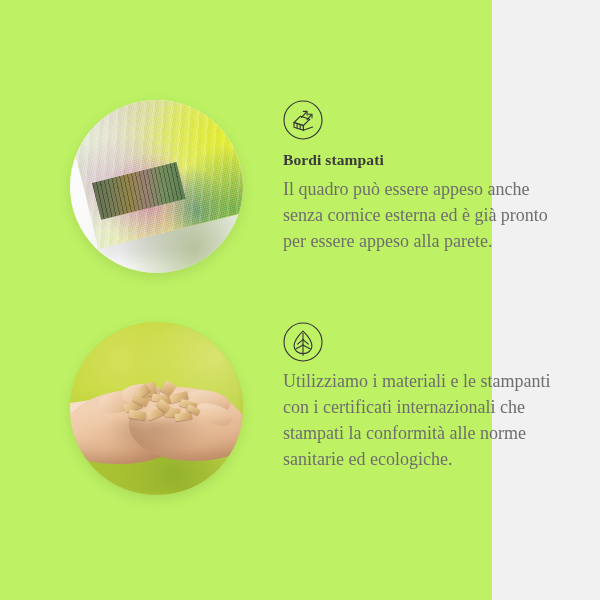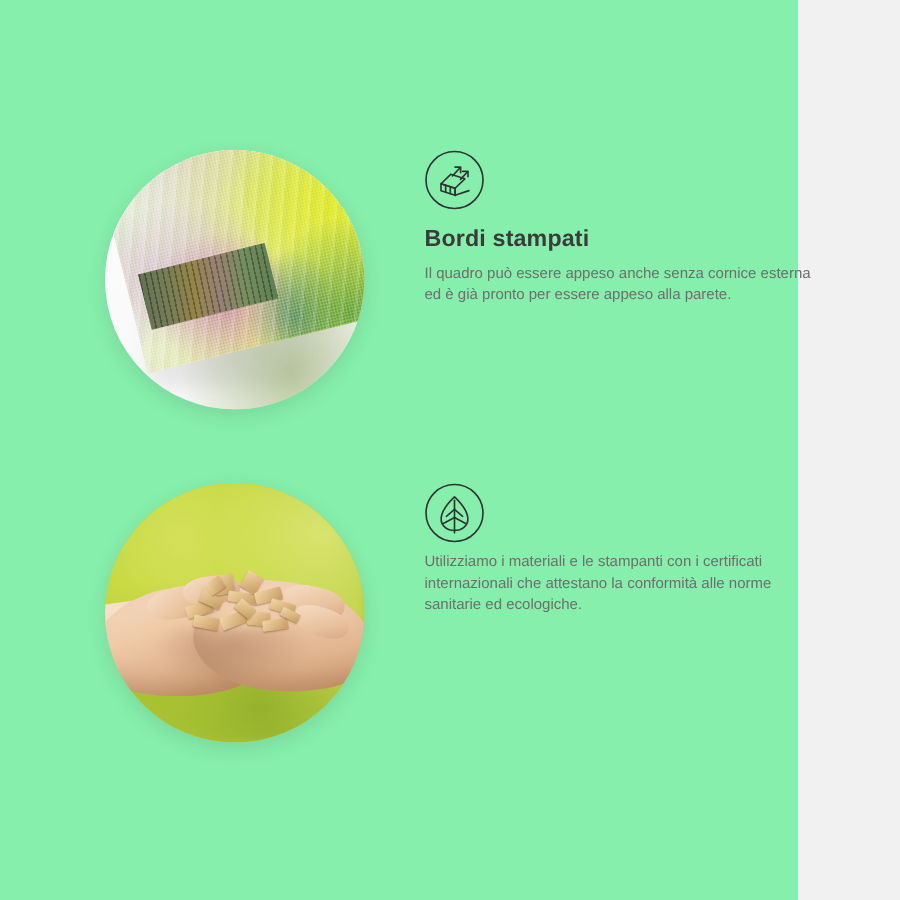--- a/index.html
+++ b/index.html
@@ -12,23 +12,24 @@
     width: 600px;
     height: 600px;
     background: #f1f1f1;
     font-family: "Liberation Sans", sans-serif;
     overflow: hidden;
     position: relative;
   }
 
   .page {
     position: relative;
-    width: 532px;
+    width: 492px;
     height: 600px;
-    background: #86efac;
+    background: #bef264;
+    font-family: Liberation Serif, serif;
   }
 
   
   .feature {
     position: absolute;
     left: 0;
     width: 600px;
   }
   #feature-edges { top: 100px; }
   #feature-eco   { top: 322px; }
@@ -210,21 +211,21 @@
   .feature-title {
     margin: 11px 0 0 0;
     font-size: 15.5px;
     font-weight: bold;
     color: #3b3b3b;
     letter-spacing: 0.1px;
     line-height: 1.2;
   }
   .feature-body {
     margin: 6px 0 0 0;
-    font-size: 10px;
+    font-size: 18px;
     line-height: 1.45;
     color: #6e6e6e;
     max-width: 268px;
   }
 </style>
 </head>
 <body>
 
 <div class="page">
 
@@ -316,17 +317,17 @@
           <path d="M20 11.5 L20 33.2"></path>
 
           <path d="M20 17.6 L14.6 22.2"></path>
           <path d="M20 17.6 L25.4 22.2"></path>
           <path d="M20 23.0 L12.6 27.0"></path>
           <path d="M20 23.0 L27.4 27.0"></path>
         </svg>
       </span>
 
 
-      <p class="feature-body">Utilizziamo i materiali e le stampanti con i certificati internazionali che attestano la conformità alle norme sanitarie ed ecologiche.</p>
+      <p class="feature-body">Utilizziamo i materiali e le stampanti con i certificati internazionali che stampati la conformità alle norme sanitarie ed ecologiche.</p>
     </div>
   </section>
 
 </div>
 
 </body></html>

